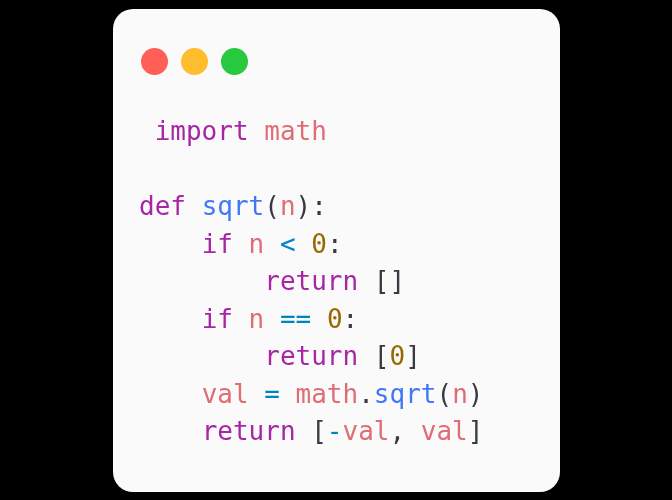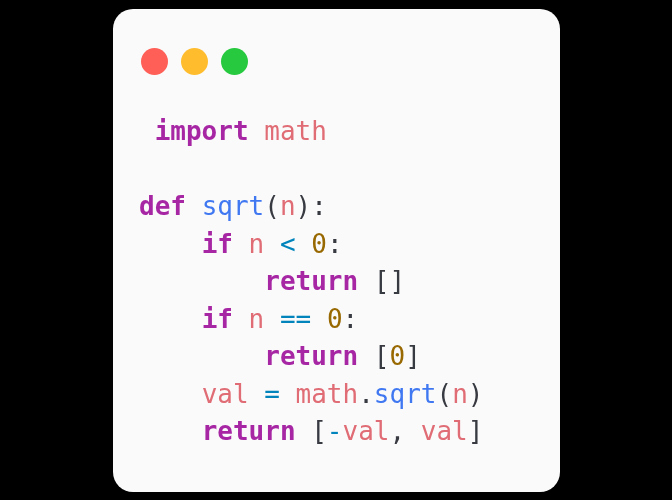--- a/index.html
+++ b/index.html
@@ -65,21 +65,21 @@
     letter-spacing: 0px;
     white-space: pre;
     color: #383A42;
   }
   .code-line {
     white-space: pre;
     min-height: 37.5px;
   }
 
   
-  .tok-keyword  { color: #A626A4; font-weight: bold; }
+  .tok-keyword  { color: #A626A4; }
   .tok-name     { color: #E06C75; }
   .tok-function { color: #4078F2; }
   .tok-operator { color: #0184BC; }
   .tok-number   { color: #986801; }
   .tok-punct    { color: #383A42; }
   .tok-plain    { color: #383A42; }
 </style>
 </head>
 <body style="background: rgb(0, 0, 0);">
 

